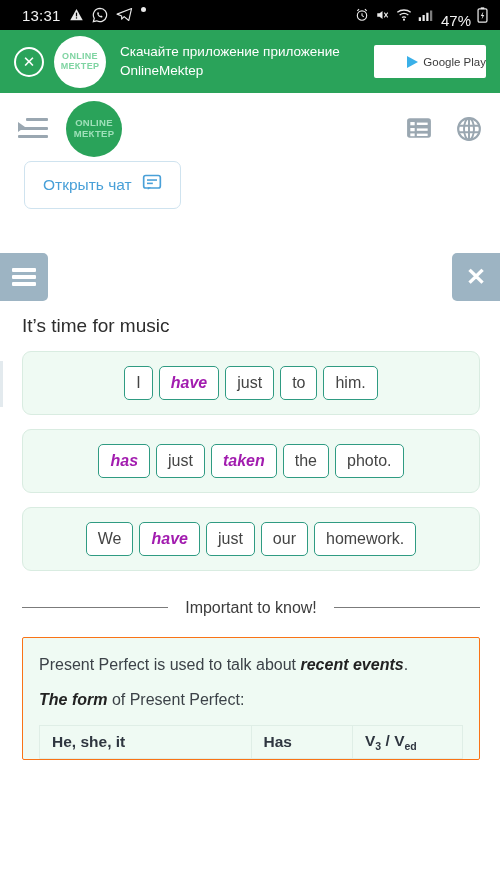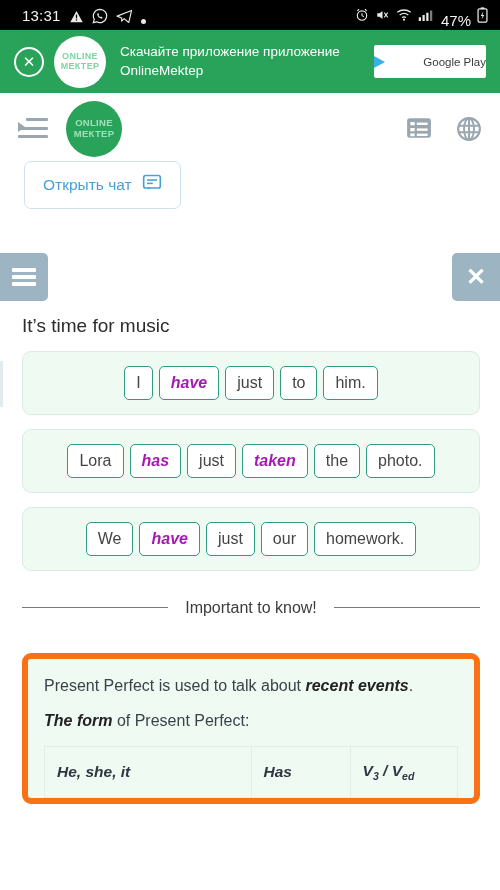--- a/index.html
+++ b/index.html
@@ -10,21 +10,21 @@
     -webkit-font-smoothing:antialiased;
   }
   .phone{position:relative;width:500px;height:890px;background:#fff;}
 
   
   .statusbar{
     height:30px;background:#000;color:#e9e9e9;
     display:flex;align-items:center;justify-content:space-between;
     padding:0 12px 0 22px;box-sizing:border-box;font-size:15px;
   }
-  .sb-left{display:flex;align-items:flex-end;gap:8px;}
+  .sb-left{display:flex;align-items:flex-start;gap:8px;}
   .sb-right{display:flex;align-items:center;gap:6px;}
   .sb-time{font-size:15px;letter-spacing:.2px;color:#f2f2f2;}
   .sb-ico{display:inline-block;line-height:0;}
   .sb-pct{font-size:15px;color:#f2f2f2;margin-left:2px;margin-top:10px;}
   .sb-dot{width:5px;height:5px;border-radius:50%;background:#e9e9e9;display:inline-block;}
 
   
   .ad{
     position:relative;height:63px;background:#2aa35a;
     display:flex;align-items:center;padding:0 14px;box-sizing:border-box;gap:10px;
@@ -35,21 +35,21 @@
     color:#fff;font-size:15px;line-height:1;
   }
   .ad-logo{
     width:52px;height:52px;border-radius:50%;background:#fff;flex:0 0 auto;
     display:flex;flex-direction:column;align-items:center;justify-content:center;
     color:#7fd4a2;font-size:9px;font-weight:bold;letter-spacing:.3px;line-height:1.1;
   }
   .ad-text{flex:1 1 auto;color:#fff;font-size:13.5px;line-height:1.35;padding-left:4px;}
   .ad-btn{
     width:112px;height:33px;background:#fff;border-radius:2px;flex:0 0 auto;
-    display:flex;align-items:center;justify-content:space-between;gap:5px;
+    display:flex;align-items:center;justify-content:flex-end;gap:5px;
   }
   .ad-btn-label{font-size:11.5px;color:#3b3b3b;}
   .gp-tri{width:0;height:0;border-left:11px solid #3ab0e8;border-top:6.5px solid transparent;border-bottom:6.5px solid transparent;}
 
   
   .navbar{height:72px;display:flex;align-items:center;padding:0 18px;box-sizing:border-box;background:#fff;}
   .nav-burger{width:30px;height:22px;position:relative;flex:0 0 auto;margin-right:18px;}
   .nav-burger i{position:absolute;left:8px;right:0;height:3px;background:#9aa7b1;border-radius:1px;}
   .nav-burger i:nth-child(1){top:1px;}
   .nav-burger i:nth-child(2){top:9px;left:0;}
@@ -101,29 +101,29 @@
   }
   .tile.b{font-weight:bold;font-style:italic;color:#a21caf;}
 
   
   .imp{display:flex;align-items:center;gap:8px;margin-top:26px;}
   .imp .ln{flex:1 1 auto;height:1px;background:#7b7b7b;}
   .imp .txt{width:150px;text-align:center;font-size:16px;color:#3c3c3c;line-height:1.35;}
 
   
   .infobox{
-    margin-top:34px;background:#effaf3;border:6px solid #f97316;border-radius:9px;
+    margin-top:18px;background:#effaf3;border:1px solid #f97316;border-radius:2px;
     padding:16px 16px 0 16px;box-sizing:border-box;
   }
   .infobox p{margin:0 0 14px 0;font-size:16px;color:#3c4248;line-height:1.35;}
   .infobox b{font-weight:bold;font-style:italic;color:#222;}
   .ftable{width:100%;border-collapse:collapse;font-size:15.5px;}
   .ftable td{
-    border:1px solid #dfeee6;padding:15px 12px;
-    font-weight:bold;font-style:italic;color:#2f3640;
+    border:1px solid #dfeee6;padding:6px 12px;
+    font-weight:bold;color:#2f3640;
   }
   .ftable td.c1{width:50%;}
   .ftable td.c2{width:24%;}
   sub{font-size:.68em;}
 </style>
 </head>
 <body>
 
 <div class="phone">
 
@@ -274,21 +274,20 @@
 
     <div class="srow">
       <div class="tile">I</div>
       <div class="tile b">have</div>
       <div class="tile">just</div>
       <div class="tile">to</div>
       <div class="tile">him.</div>
     </div>
 
     <div class="srow">
-      <div class="tile">Lora</div>
       <div class="tile b">has</div>
       <div class="tile">just</div>
       <div class="tile b">taken</div>
       <div class="tile">the</div>
       <div class="tile">photo.</div>
     </div>
 
     <div class="srow">
       <div class="tile">We</div>
       <div class="tile b">have</div>

